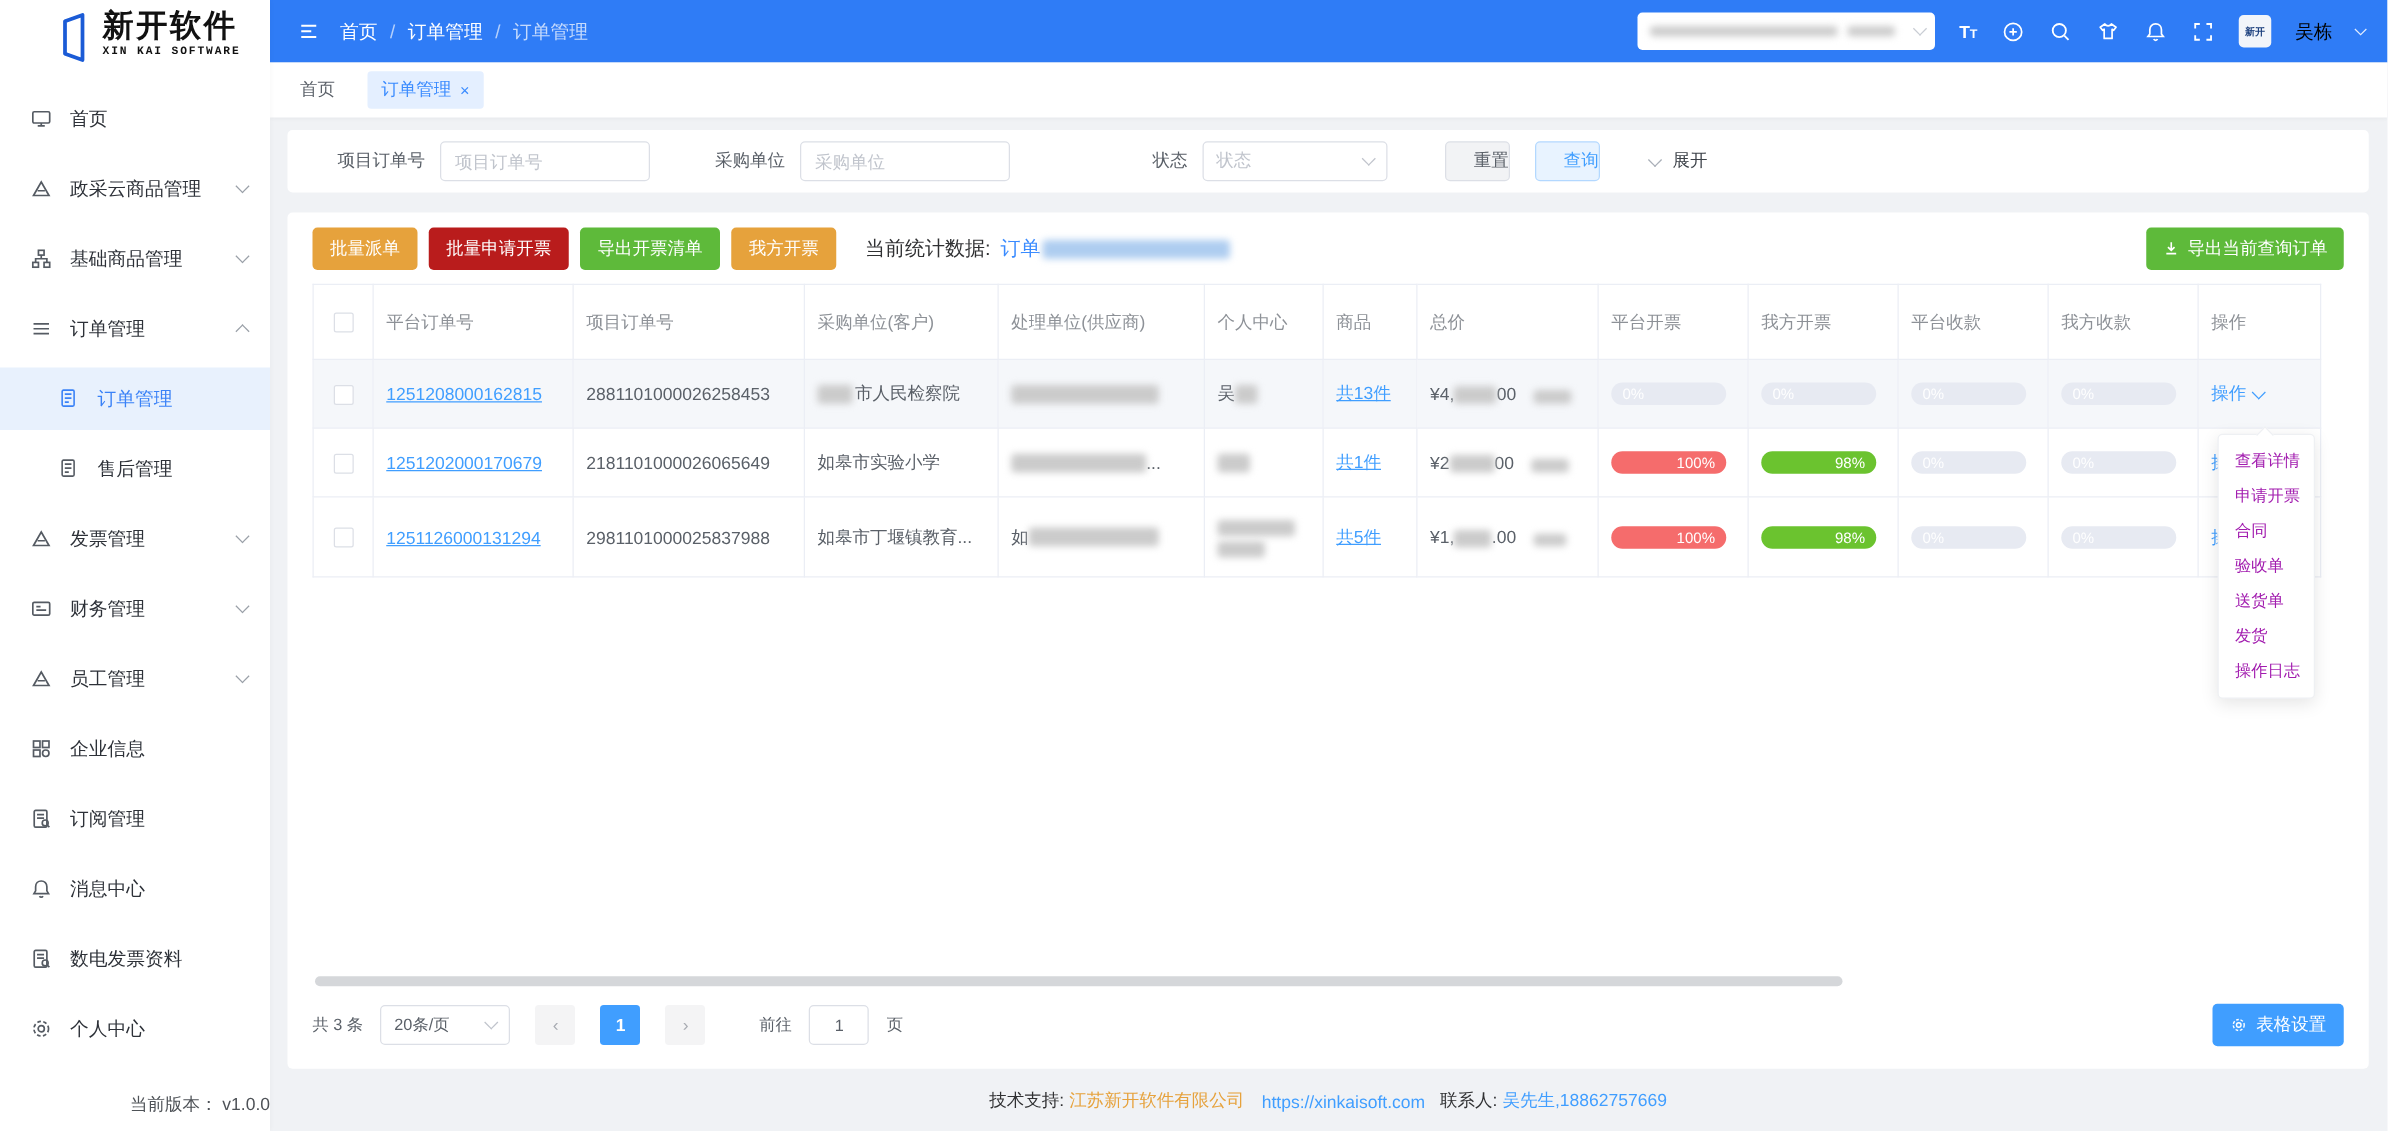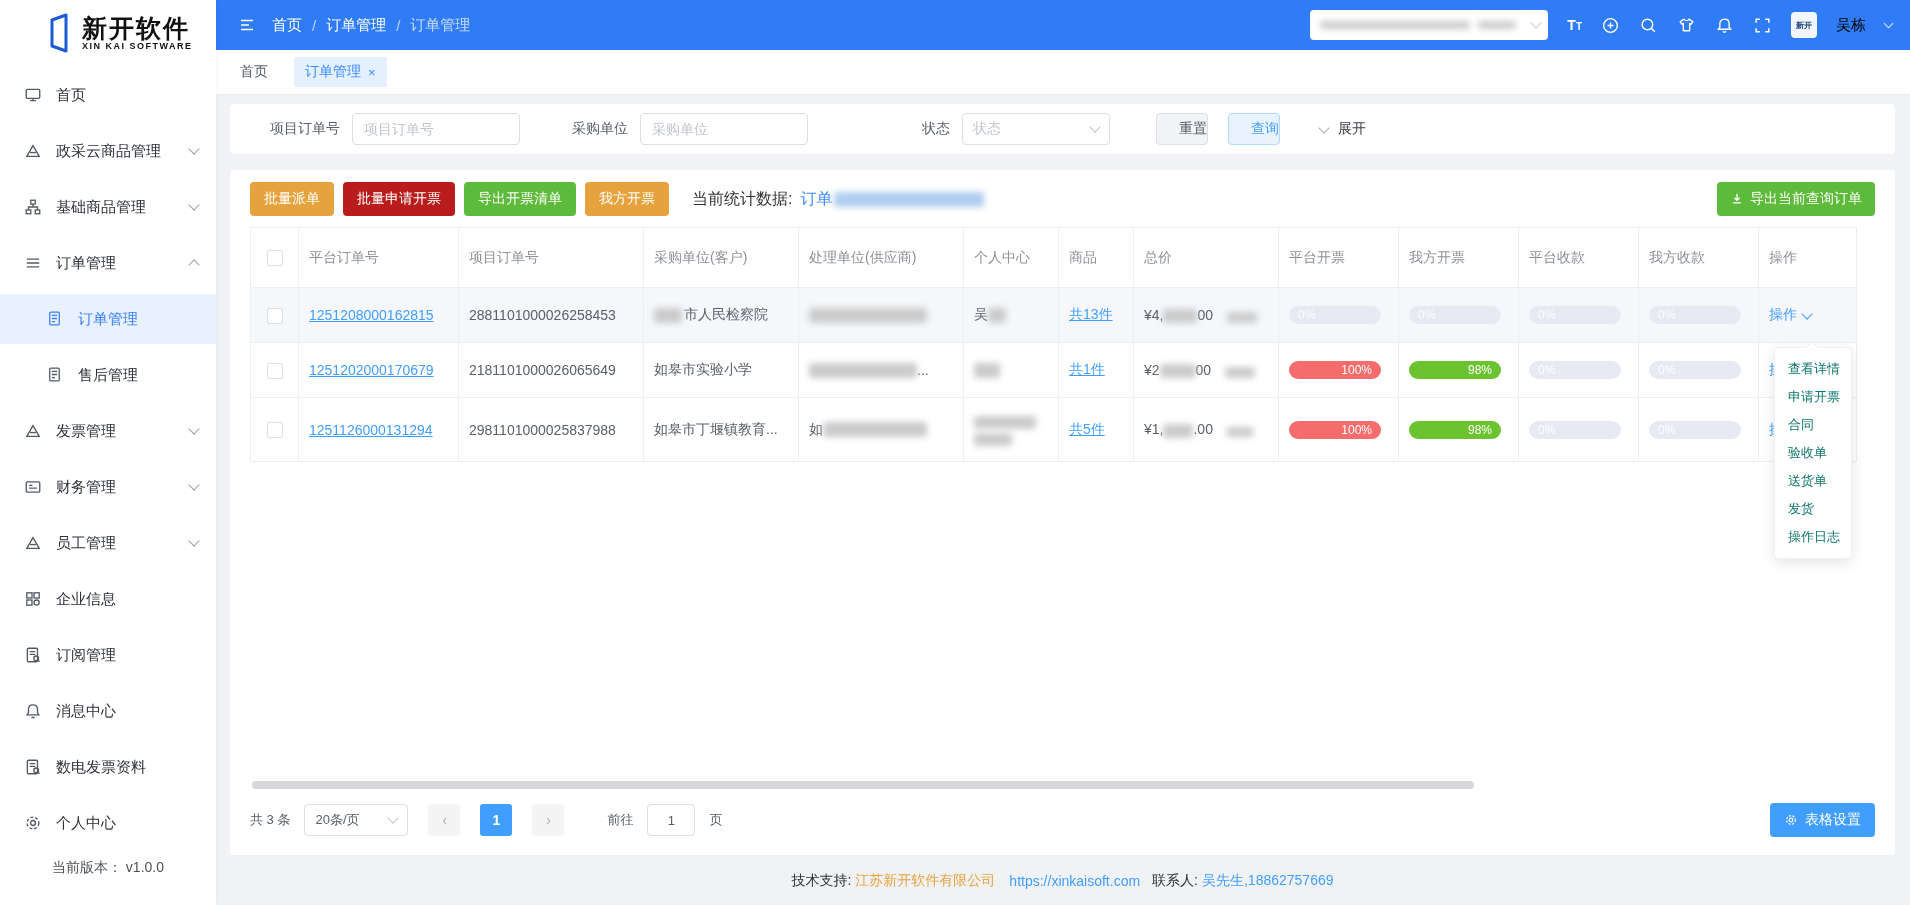--- a/index.html
+++ b/index.html
@@ -1,33 +1,33 @@
 <!DOCTYPE html>
 <html><head>
 <meta charset="utf-8">
 <style>
   * { margin:0; padding:0; box-sizing:border-box; }
   html,body { width:1910px; height:905px; overflow:hidden; }
   body { font-family:"Liberation Sans","DejaVu Sans",sans-serif; background:#f0f2f5; display:flex; color:#303133; }
 
   
   .sidebar { width:216px; background:#fff; height:100%; position:relative; flex:0 0 216px; box-shadow:1px 0 4px rgba(0,21,41,.04); z-index:30; }
-  .logo { display:flex; align-items:center; padding:10px 16px 6px 44px; height:62px; }
+  .logo { display:flex; padding:10px 16px 6px 44px; height:62px;font-family:Liberation Mono, monospace; }
   .logo-mark { width:30px; height:40px; margin-right:8px; }
   .logo-txt .cn { font-size:25px; font-weight:bold; color:#111; letter-spacing:2px; line-height:26px; }
   .logo-txt .en { font-size:9px; font-weight:bold; color:#111; letter-spacing:1.5px; }
   .nav { margin-top:8px; }
   .nav-item { height:50px; margin-bottom:6px; display:flex; align-items:center; padding:0 18px 0 24px; font-size:15px; color:#2d3138; cursor:pointer; }
   .nav-item .icn { width:18px; height:18px; margin-right:14px; color:#555b63; display:inline-flex; }
   .nav-item.child { padding-left:46px; }
   .nav-item.active { background:#e8f1fd; color:#3a82f7; }
   .nav-item.active .icn { color:#3a82f7; }
   .chev { width:8px; height:8px; border-right:1.5px solid #9aa0a8; border-bottom:1.5px solid #9aa0a8; transform:rotate(45deg); margin-left:auto; margin-top:-4px; }
   .chev.up { transform:rotate(-135deg); margin-top:4px; }
-  .version { position:absolute; bottom:28px; width:100%; text-align:center; font-size:14px; color:#4e5257; }
+  .version { position:absolute; bottom:12px; width:100%; text-align:right; font-size:14px; color:#4e5257; }
 
   
   .main { flex:1; display:flex; flex-direction:column; height:100%; }
 
   .topbar { height:50px; background:#2f7cf6; display:flex; align-items:center; padding:0 18px 0 22px; color:#fff; }
   .hamburger { width:18px; height:18px; margin-right:16px; cursor:pointer; }
   .crumbs { display:flex; align-items:center; font-size:15px; gap:10px; }
   .crumb { color:#fff; cursor:pointer; }
   .crumb.last { color:rgba(255,255,255,.72); cursor:default; }
   .crumb-sep { color:rgba(255,255,255,.65); }
@@ -99,21 +99,21 @@
   .pg-sel { width:104px; height:32px; border:1px solid #dcdfe6; border-radius:4px; display:flex; align-items:center; padding:0 10px; color:#5a6068; cursor:pointer; }
   .pg-sel .chev { margin-left:auto; border-color:#c0c4cc; }
   .pg-btn { width:32px; height:32px; border-radius:3px; background:#f4f4f5; color:#a8abb2; display:flex; align-items:center; justify-content:center; cursor:pointer; font-size:14px; margin-left:6px; }
   .pg-cur { width:32px; height:32px; border-radius:3px; background:#409eff; color:#fff; display:flex; align-items:center; justify-content:center; font-size:14px; font-weight:bold; cursor:pointer; margin-left:6px; }
   .pg-goto { width:48px; height:32px; border:1px solid #dcdfe6; border-radius:4px; text-align:center; font-size:13px; color:#5a6068; outline:none; }
   .btn-settings { margin-left:auto; height:34px; background:#409eff; color:#fff; padding:0 14px; display:flex; align-items:center; gap:7px; }
 
   
   .dropdown { position:absolute; left:1544px; top:177px; width:78px; background:#fff; border:1px solid #eef0f3; border-radius:4px; box-shadow:0 4px 14px rgba(0,0,0,.1); padding:7px 0; z-index:20; }
   .dropdown::before { content:""; position:absolute; top:-5px; left:32px; width:9px; height:9px; background:#fff; transform:rotate(45deg); border-left:1px solid #eef0f3; border-top:1px solid #eef0f3; }
-  .menu-item { padding:5px 13px; font-size:13px; color:#0f766e; cursor:pointer; white-space:nowrap; }
+  .menu-item { padding:5px 13px; font-size:13px; color:#a21caf; cursor:pointer; white-space:nowrap; }
 
   .footer { height:52px; display:flex; align-items:center; justify-content:center; font-size:14px; color:#303133; gap:4px; }
   .footer .org { color:#e6a23c; cursor:pointer; }
   .footer .blue { color:#409eff; cursor:pointer; }
 
   svg { display:block; }
 </style>
 </head>
 <body>
 

